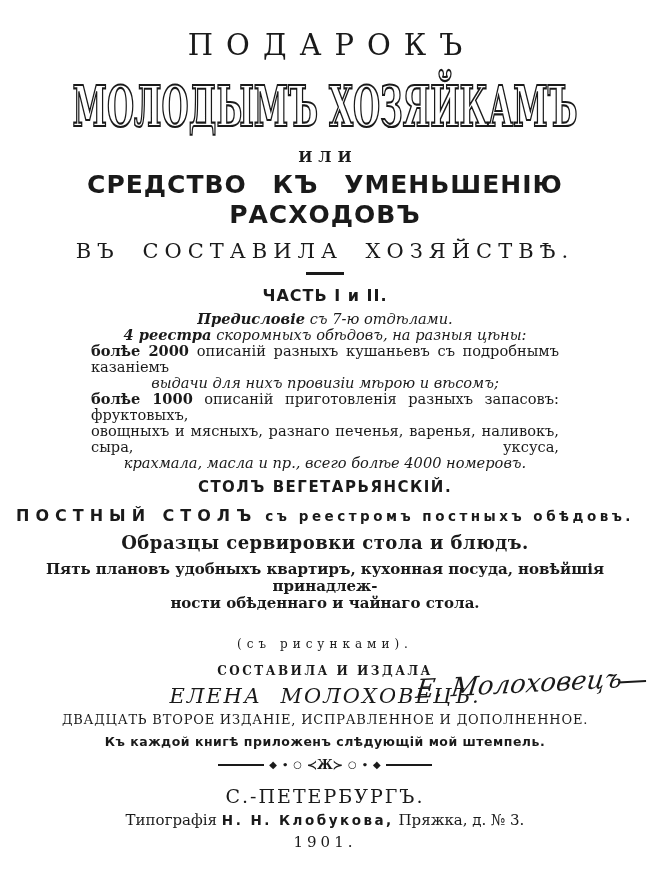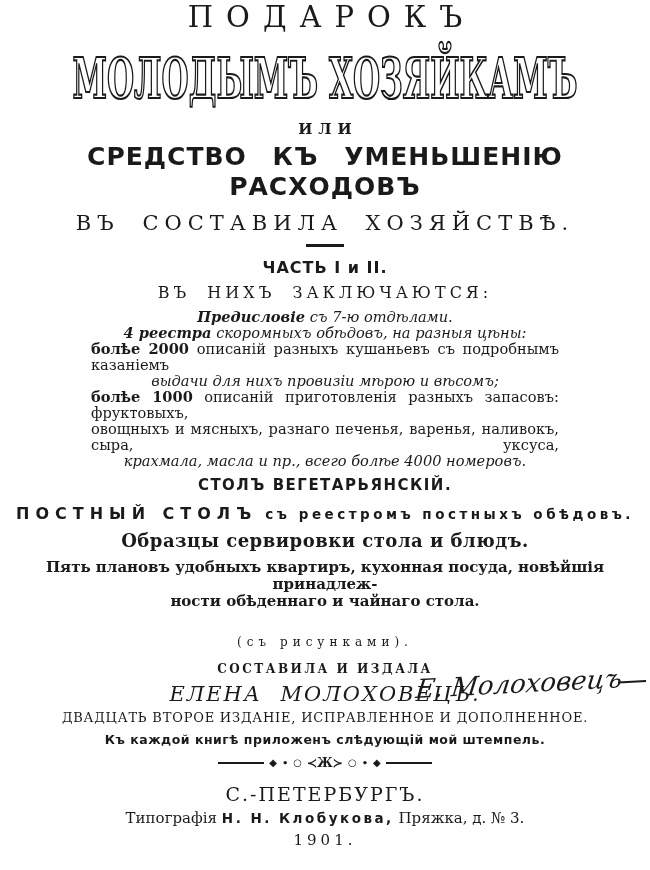--- a/index.html
+++ b/index.html
@@ -6,20 +6,21 @@
   .page {
     position: relative;
     width: 650px;
     height: 870px;
     margin: 0 auto;
     background: #ffffff;
     color: #1a1a1a;
     font-family: "DejaVu Serif", serif;
     overflow: hidden;
     box-sizing: border-box;
+    padding-top: 28px;
   }
   .center { text-align: center; }
 
   
   .header-title {
     font-size: 29px;
     line-height: 34px;
     letter-spacing: 13px;
     text-indent: 13px; 
     font-weight: 500;
@@ -225,21 +226,20 @@
   </div>
 
   <div class="or-word center">ИЛИ</div>
 
   <div class="subtitle1 center">СРЕДСТВО КЪ УМЕНЬШЕНІЮ РАСХОДОВЪ</div>
   <div class="subtitle2 center">ВЪ СОСТАВИЛА ХОЗЯЙСТВѢ.</div>
 
   <div class="small-rule"></div>
 
   <div class="part-heading center">ЧАСТЬ I и II.</div>
-  <div class="contents-heading center">ВЪ НИХЪ ЗАКЛЮЧАЮТСЯ:</div>
 
   <div class="contents-block">
     <div class="c-line c-center"><span class="c-label">Предисловіе</span><span> съ 7-ю отдѣлами.</span></div>
     <div class="c-line c-center"><span class="c-label">4 реестра</span><span> скоромныхъ обѣдовъ, на разныя цѣны:</span></div>
     <div class="c-line c-wide"><span class="c-label">болѣе 2000</span><span> описаній разныхъ кушаньевъ съ подробнымъ казаніемъ</span></div>
     <div class="c-line c-center">выдачи для нихъ провизіи мѣрою и вѣсомъ;</div>
     <div class="c-line c-wide"><span class="c-label">болѣе 1000</span><span> описаній приготовленія разныхъ запасовъ: фруктовыхъ,</span></div>
     <div class="c-line c-wide">овощныхъ и мясныхъ, разнаго печенья, варенья, наливокъ, сыра, уксуса,</div>
     <div class="c-line c-center">крахмала, масла и пр., всего болѣе 4000 номеровъ.</div>
   </div>

